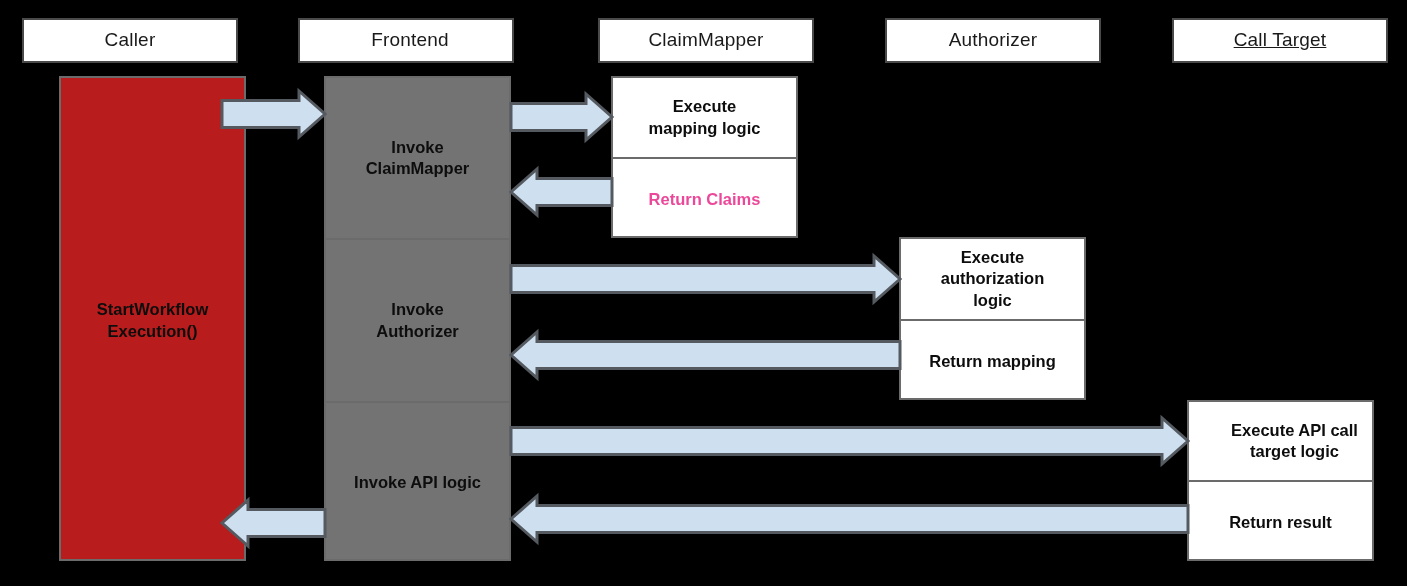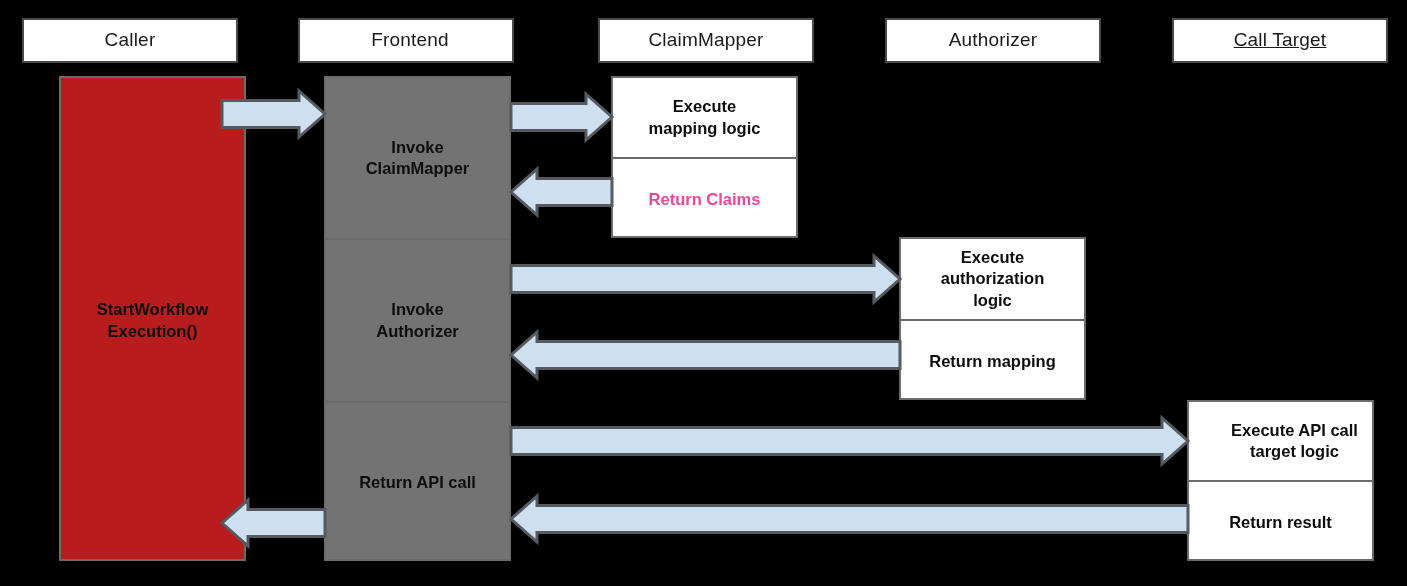--- a/index.html
+++ b/index.html
@@ -85,21 +85,21 @@
     </div>
     <div class="participant-header" style="left: 1172px; top: 18px; width: 216px; height: 45px; text-decoration: underline;">
       <span>Call Target</span>
     </div>
     <div class="activation" style="left: 36px; top: 76px; width: 187px; height: 485px; border-color: rgb(107, 107, 107); background: #b91c1c; margin-left: 23px;">
       <div class="activation-segment" style="height: 485px; border-bottom-color: rgb(107, 107, 107); color: rgb(13, 13, 13);">StartWorkflow<br>Execution()</div>
     </div>
     <div class="activation" style="left: 324px; top: 76px; width: 187px; height: 485px; border-color: rgb(107, 107, 107); background: #737373;">
       <div class="activation-segment" style="height: 162px; border-bottom-color: rgb(107, 107, 107); color: rgb(13, 13, 13);">Invoke<br>ClaimMapper</div>
       <div class="activation-segment" style="height: 163px; border-bottom-color: rgb(107, 107, 107); color: rgb(13, 13, 13);">Invoke<br>Authorizer</div>
-      <div class="activation-segment" style="height: 160px; border-bottom-color: rgb(107, 107, 107); color: rgb(13, 13, 13);">Return API call</div>
+      <div class="activation-segment" style="height: 160px; border-bottom-color: rgb(107, 107, 107); color: rgb(13, 13, 13);">Invoke API logic</div>
     </div>
     <div class="activation" style="left: 611px; top: 76px; width: 187px; height: 162px; border-color: rgb(107, 107, 107); background: rgb(255, 255, 255);">
       <div class="activation-segment" style="height: 81px; border-bottom-color: rgb(107, 107, 107); color: rgb(13, 13, 13);">Execute<br>mapping logic</div>
       <div class="activation-segment" style="height: 81px; border-bottom-color: rgb(107, 107, 107); color: #ec4899;">Return Claims</div>
     </div>
     <div class="activation" style="left: 899px; top: 237px; width: 187px; height: 163px; border-color: rgb(107, 107, 107); background: rgb(255, 255, 255);">
       <div class="activation-segment" style="height: 82px; border-bottom-color: rgb(107, 107, 107); color: rgb(13, 13, 13);">Execute<br>authorization<br>logic</div>
       <div class="activation-segment" style="height: 81px; border-bottom-color: rgb(107, 107, 107); color: rgb(13, 13, 13);">Return mapping</div>
     </div>
     <div class="activation" style="left: 1187px; top: 400px; width: 187px; height: 161px; border-color: rgb(107, 107, 107); background: rgb(255, 255, 255);">

